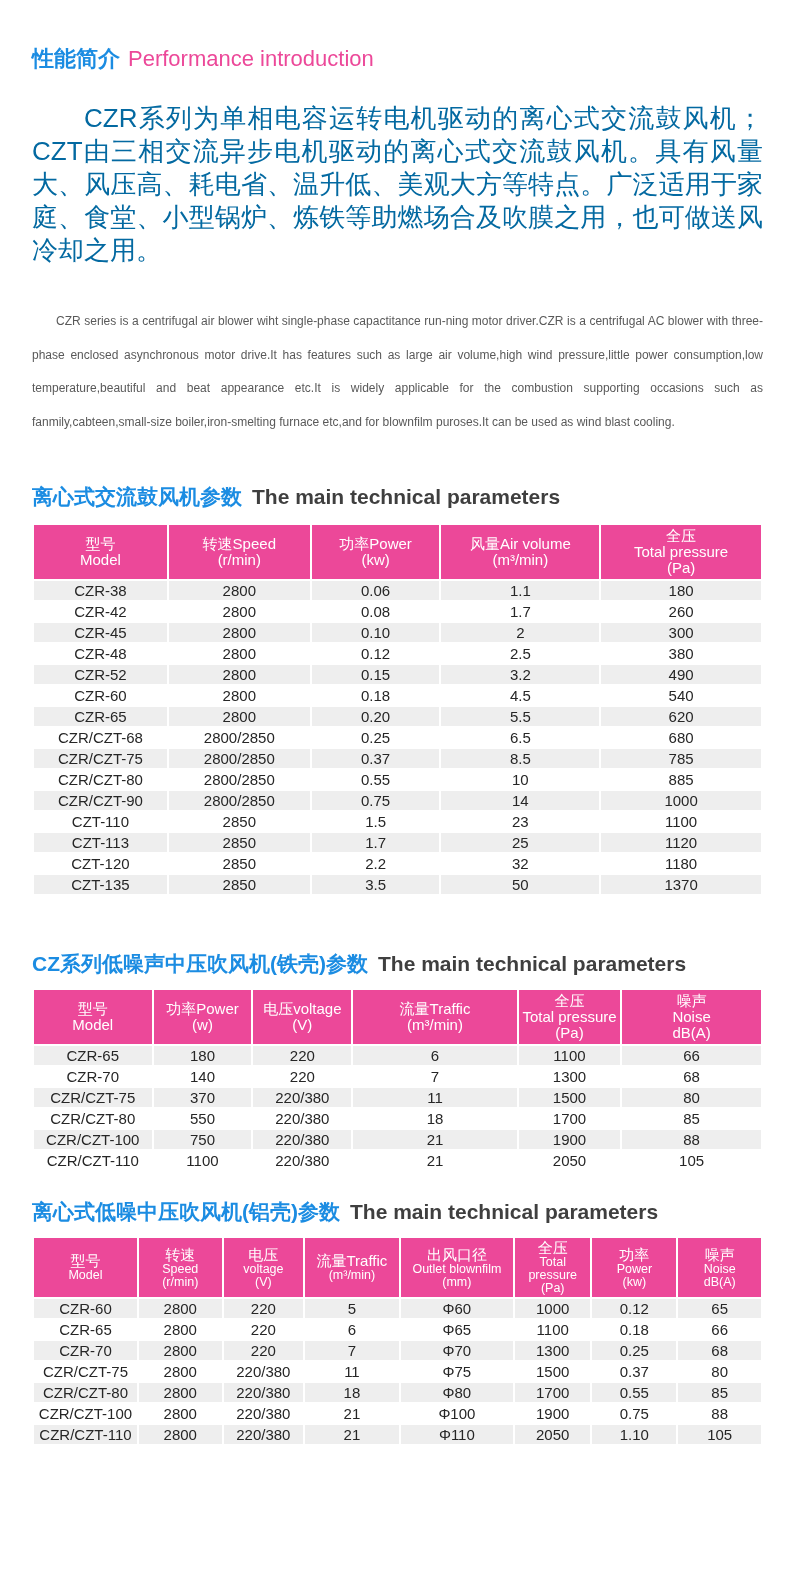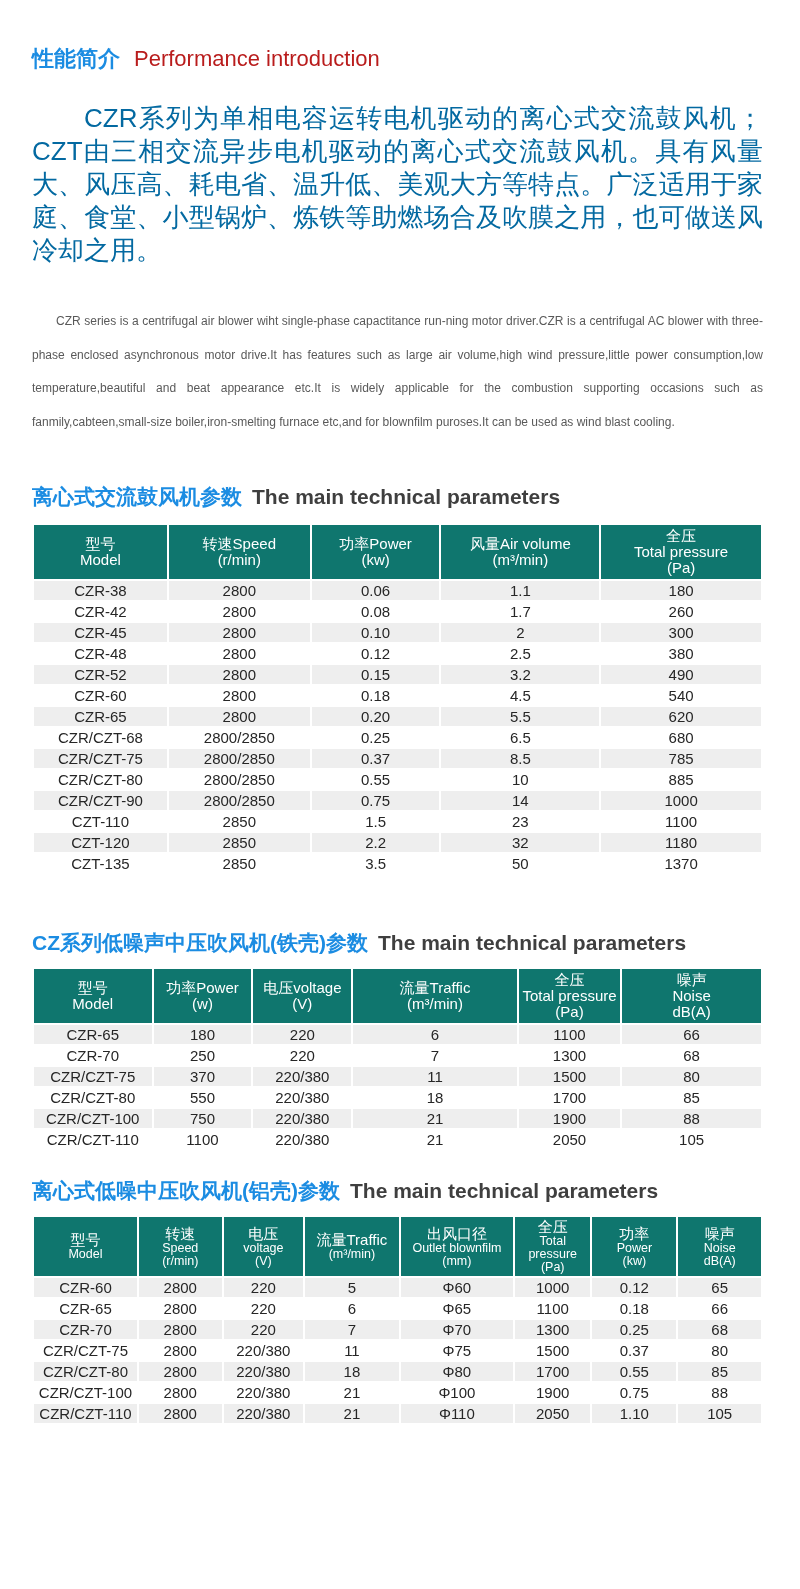--- a/index.html
+++ b/index.html
@@ -12,22 +12,22 @@
   }
   .page { padding: 46px 37px 0 32px; }
 
   
   h1.intro-h {
     font-size: 22px;
     line-height: 26px;
     font-weight: 700;
     color: #4a4a4a;
   }
-  h1.intro-h .zh { color: #1b8ce2; margin-right: 14px; }
-  h1.intro-h .en { font-weight: 400; color: #b91c1c; margin-top: 21px; }
+  h1.intro-h .zh { color: #1b8ce2; margin-right: 8px; }
+  h1.intro-h .en { font-weight: 400; color: #ec4899; margin-top: 21px; }
 
   
   p.zh-para {
     margin-top: 30px;
     font-size: 26px;
     line-height: 33px;
     color: #0369a1;
     text-align: justify;
     text-indent: 2em;
   }
@@ -55,21 +55,21 @@
 
   
   table.spec {
     width: 100%;
     border-collapse: collapse;
     table-layout: fixed;
     margin-top: 12px;
   }
   .s2 table.spec, .s3 table.spec { margin-top: 10px; }
   table.spec th {
-    background: #0f766e;
+    background: #ec4899;
     color: #ffffff;
     font-weight: 400;
     border: 2px solid #ffffff;
     padding: 3px 2px;
     vertical-align: middle;
   }
   table.spec th div { line-height: 16px; font-size: 15px; }
   table.spec.t2 th { padding: 2px 1px; }
   table.spec.t2 th div { line-height: 13px; font-size: 12.5px; }
   table.spec.t2 th div.h-first { font-size: 15px; line-height: 16px; }
@@ -220,20 +220,27 @@
             <td>1000</td>
           </tr>
           <tr>
             <td>CZT-110</td>
             <td>2850</td>
             <td>1.5</td>
             <td>23</td>
             <td>1100</td>
           </tr>
           <tr>
+            <td>CZT-113</td>
+            <td>2850</td>
+            <td>1.7</td>
+            <td>25</td>
+            <td>1120</td>
+          </tr>
+          <tr>
             <td>CZT-120</td>
             <td>2850</td>
             <td>2.2</td>
             <td>32</td>
             <td>1180</td>
           </tr>
           <tr>
             <td>CZT-135</td>
             <td>2850</td>
             <td>3.5</td>
@@ -283,21 +290,21 @@
           <tr>
             <td>CZR-65</td>
             <td>180</td>
             <td>220</td>
             <td>6</td>
             <td>1100</td>
             <td>66</td>
           </tr>
           <tr>
             <td>CZR-70</td>
-            <td>250</td>
+            <td>140</td>
             <td>220</td>
             <td>7</td>
             <td>1300</td>
             <td>68</td>
           </tr>
           <tr>
             <td>CZR/CZT-75</td>
             <td>370</td>
             <td>220/380</td>
             <td>11</td>

